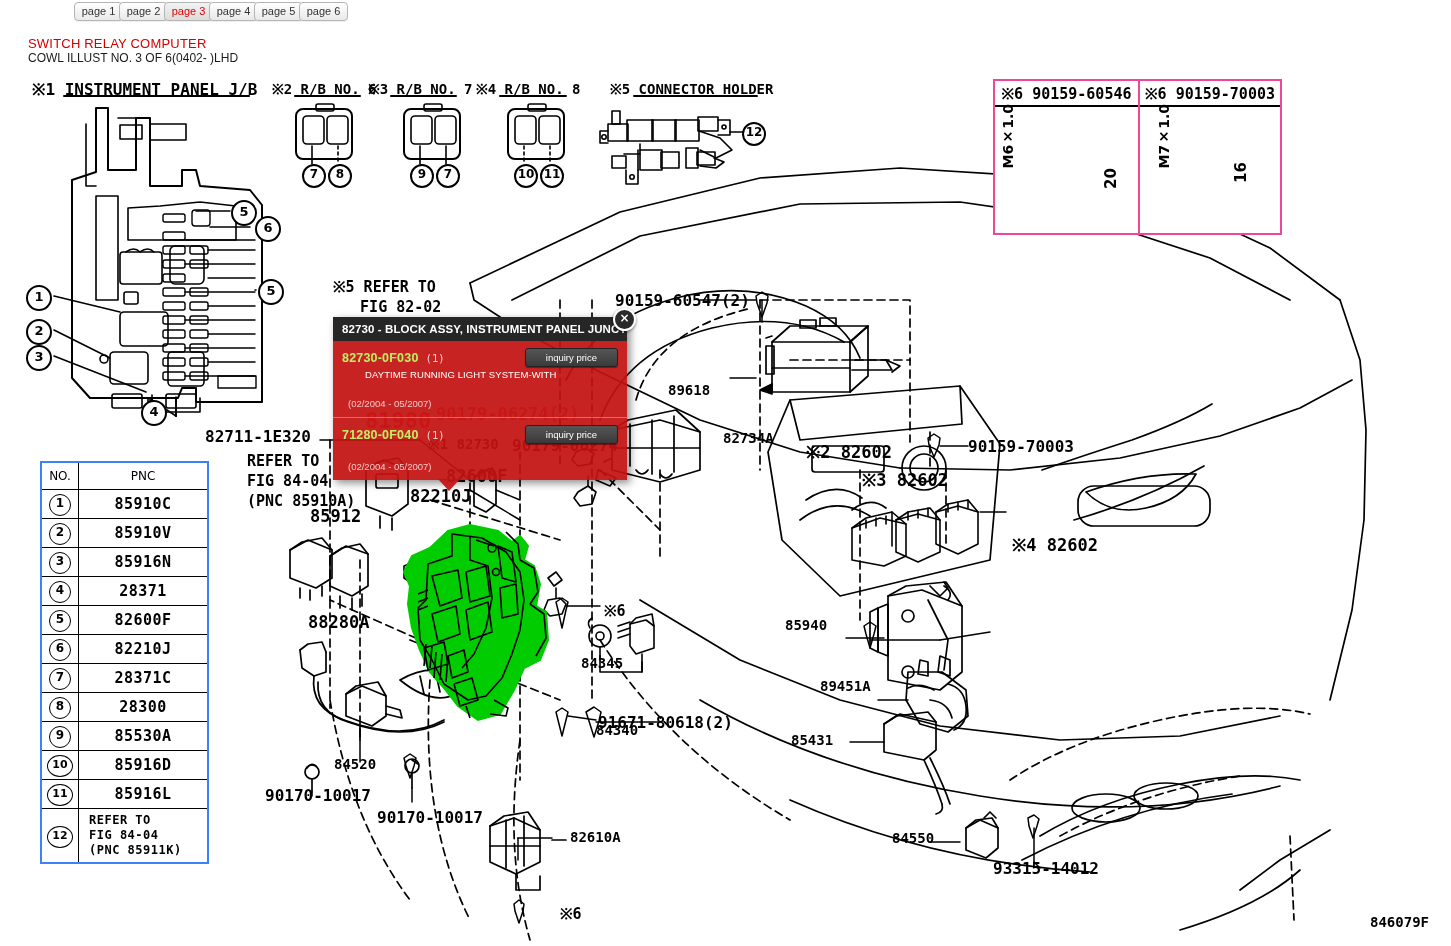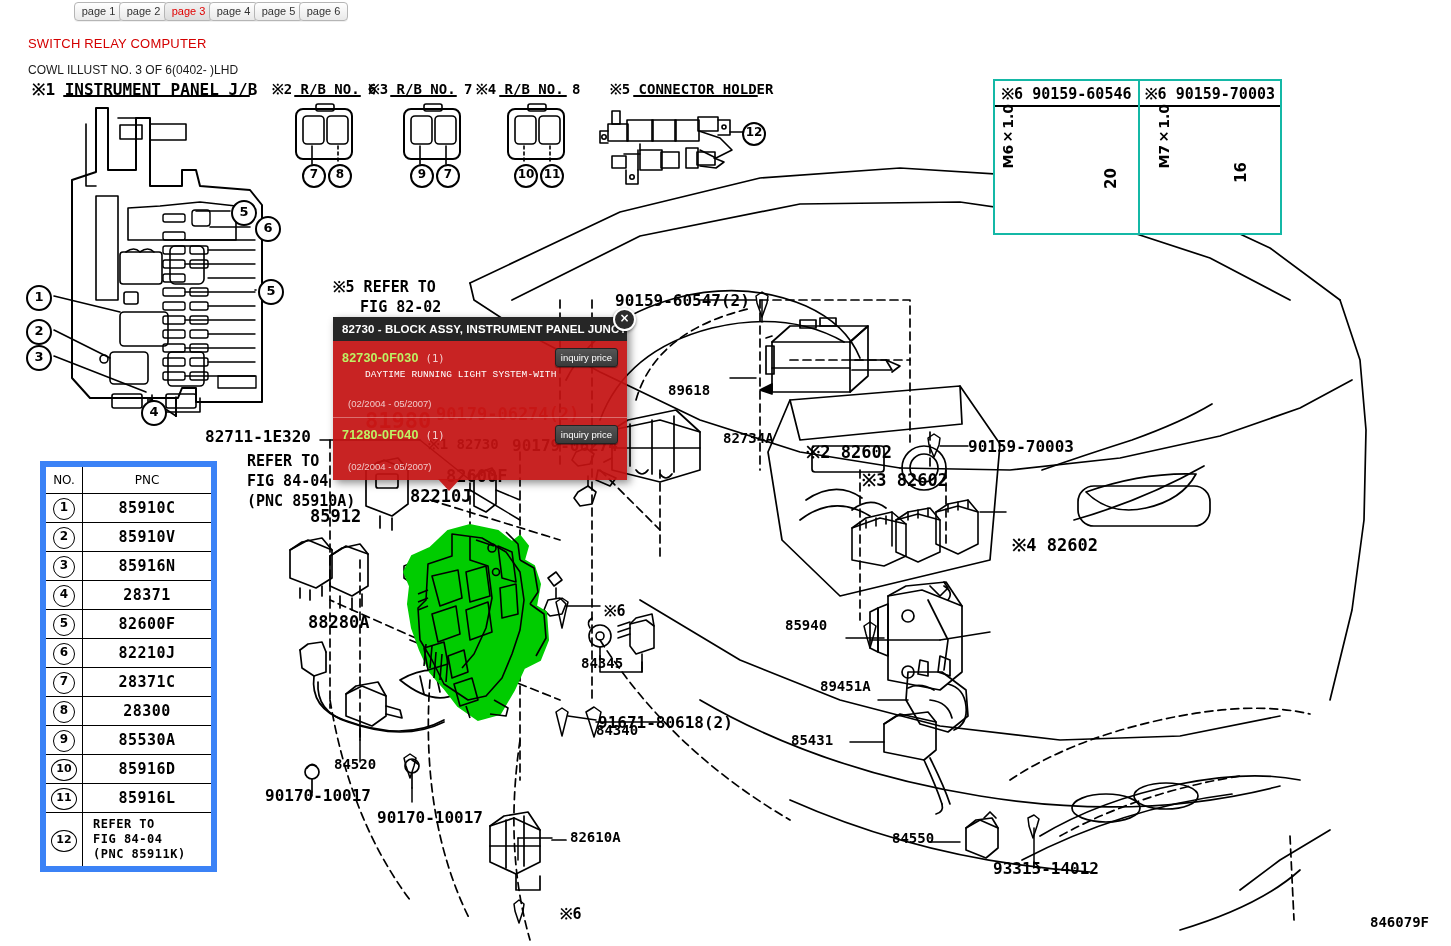--- a/index.html
+++ b/index.html
@@ -31,21 +31,20 @@
   
   #title{
     position:absolute;left:28px;top:36px;
     font-size:13px;color:#d40000;letter-spacing:.2px;
     font-family:"Liberation Sans", sans-serif;
   }
   #subtitle{
     position:absolute;left:28px;top:51px;
     font-size:12px;color:#1a1a1a;
     font-family:"Liberation Sans", sans-serif;
-    margin-top:12px;
   }
 
   
   .lbl{
     position:absolute;
     font-family:"DejaVu Sans Mono", monospace;
     font-weight:bold;color:#000000;white-space:nowrap;
     letter-spacing:0px;
   }
   .lbl.s18{font-size:14px;}
@@ -59,21 +58,21 @@
     position:absolute;border:2px solid #000;border-radius:50%;
     background:#fff;text-align:center;color:#000;
     font-family:"DejaVu Sans", sans-serif;font-weight:bold;
   }
   .circ.c22{width:22px;height:22px;line-height:19px;font-size:13px;}
   .circ.c20{width:20px;height:20px;line-height:17px;font-size:12px;}
 
   
   #pnc{
     position:absolute;left:40px;top:461px;
-    border:6px solid #3b82f6;background:#fff;
+    border:2px solid #3b82f6;background:#fff;
     border-collapse:collapse;
   }
   #pnc td,#pnc th{
     border:1px solid #000;
     font-family:"DejaVu Sans", sans-serif;
     color:#000;text-align:center;padding:0;
   }
   #pnc th{font-size:12px;height:26px;font-weight:normal;}
   #pnc td.no{width:36px;height:28px;}
   #pnc td.pnc{
@@ -85,21 +84,21 @@
   .tcirc{
     display:inline-block;width:20px;height:20px;line-height:17px;
     border:1.6px solid #000;border-radius:50%;
     font-size:12px;font-weight:bold;text-align:center;
     font-family:"DejaVu Sans", sans-serif;
   }
   .tcirc.wide{width:24px;height:20px;border-radius:50%;font-size:11px;}
 
   
   .boltbox{
-    position:absolute;border:2px solid #14b8a6;background:#fff;
+    position:absolute;border:2px solid #ec4899;background:#fff;
   }
   .boltbox .bhdr{
     height:24px;border-bottom:2px solid #000;
     display:flex;align-items:center;justify-content:center;
     font-family:"DejaVu Sans Mono", monospace;
     font-weight:bold;font-size:15px;color:#000;
   }
   .boltbox .bbody{position:relative;height:124px;}
   .vtext{
     position:absolute;
@@ -133,35 +132,35 @@
   .tt-pn{
     font-family:"Liberation Sans", sans-serif;
     font-size:12.5px;font-weight:bold;color:#bef264;
     display:inline-block;letter-spacing:.2px;
   }
   .tt-qty{
     font-family:"DejaVu Sans Mono", monospace;
     font-size:10.5px;color:#f3cfcf;margin-left:7px;
   }
   .tt-desc{
-    font-family:Liberation Mono, monospace;
+    font-family:Liberation Sans, sans-serif;
     font-size:9.5px;color:#ffffff;margin-top:3px;margin-left:6px;
     letter-spacing:.1px;
     padding-left:17px;
   }
   .tt-date{
     font-family:"Liberation Sans", sans-serif;
     font-size:9.5px;color:#f0c8c8;margin-top:18px;margin-left:6px;
   }
   .tt-btn{
     position:absolute;right:9px;top:7px;
     background:linear-gradient(#555,#3a3a3a);
     border:1px solid #222;border-radius:3px;
     color:#ffffff;font-size:9.5px;
-    padding:3px 5px;cursor:pointer;
+    padding:3px 20px;cursor:pointer;
     font-family:"Liberation Sans", sans-serif;
     box-shadow:0 1px 1px rgba(0,0,0,.4);
   }
   #tt-close{
     position:absolute;right:-9px;top:-9px;
     width:19px;height:19px;border-radius:50%;
     background:#2b2b2b;border:2px solid #ffffff;
     color:#ffffff;font-size:12px;line-height:16px;
     text-align:center;cursor:pointer;font-weight:bold;
     box-shadow:0 1px 3px rgba(0,0,0,.5);

